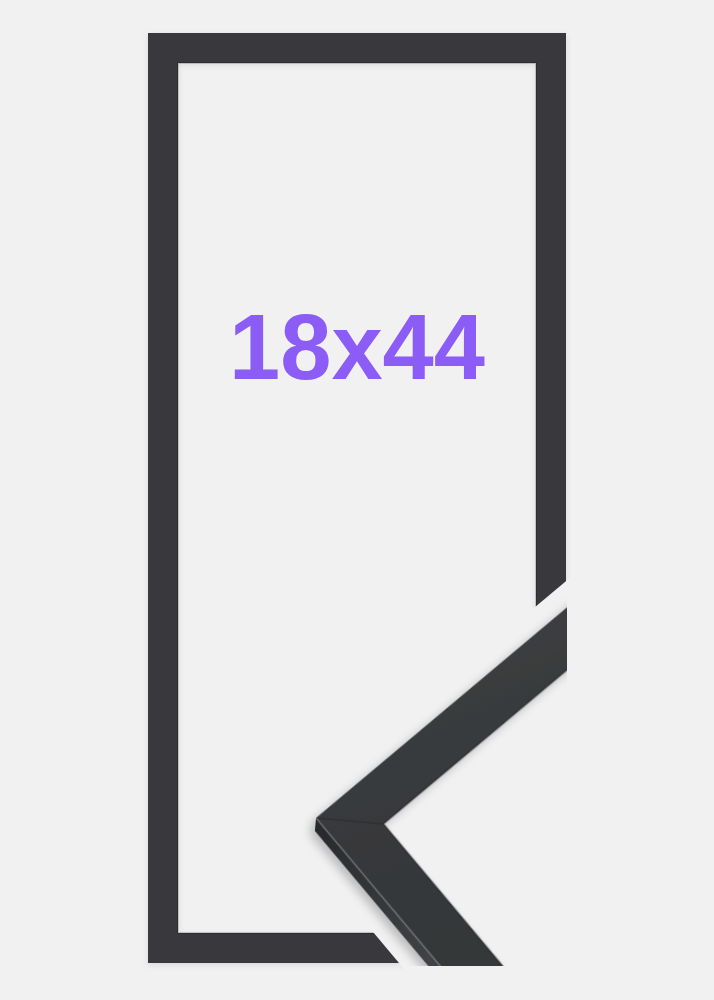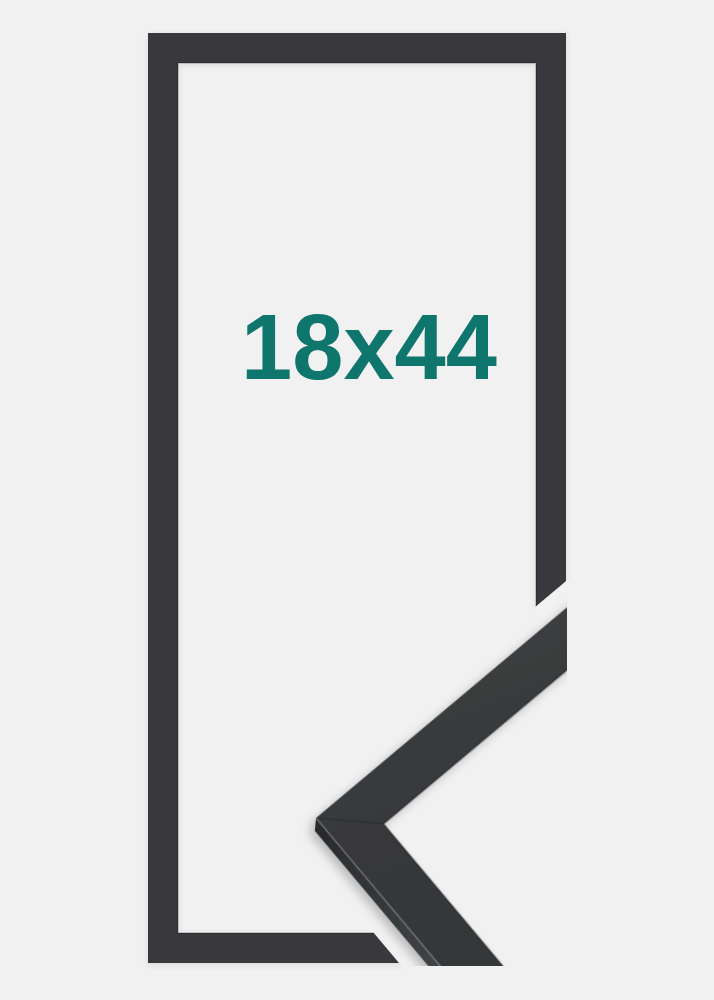--- a/index.html
+++ b/index.html
@@ -15,23 +15,22 @@
   .size-label {
     position: absolute;
     left: 148px;
     top: 301px;
     width: 418px;
     text-align: center;
     font-weight: 700;
     font-size: 92px;
     line-height: 92px;
     letter-spacing: 0px;
-    color: #0f766e;
+    color: #8b5cf6;
     user-select: none;
-    padding-left: 12px;
   }
 </style>
 </head>
 <body>
 
 <div class="stage">
 
   <svg width="714" height="1000" viewBox="0 0 714 1000">
     <defs>
       <clipPath id="sampleClip">

